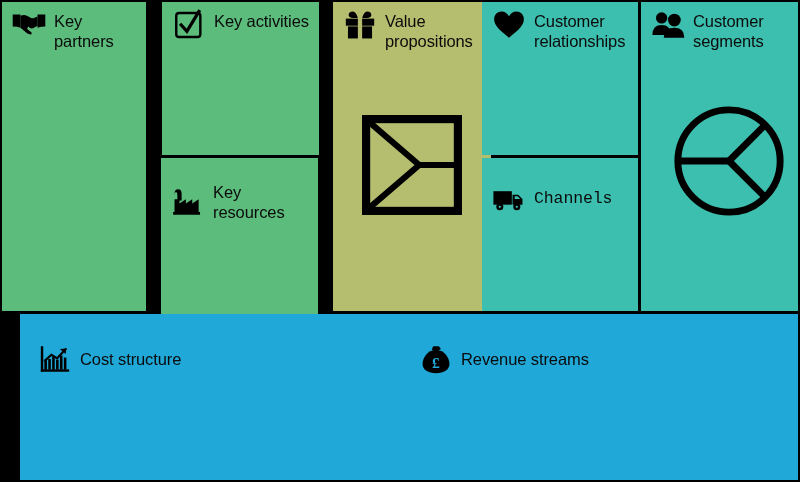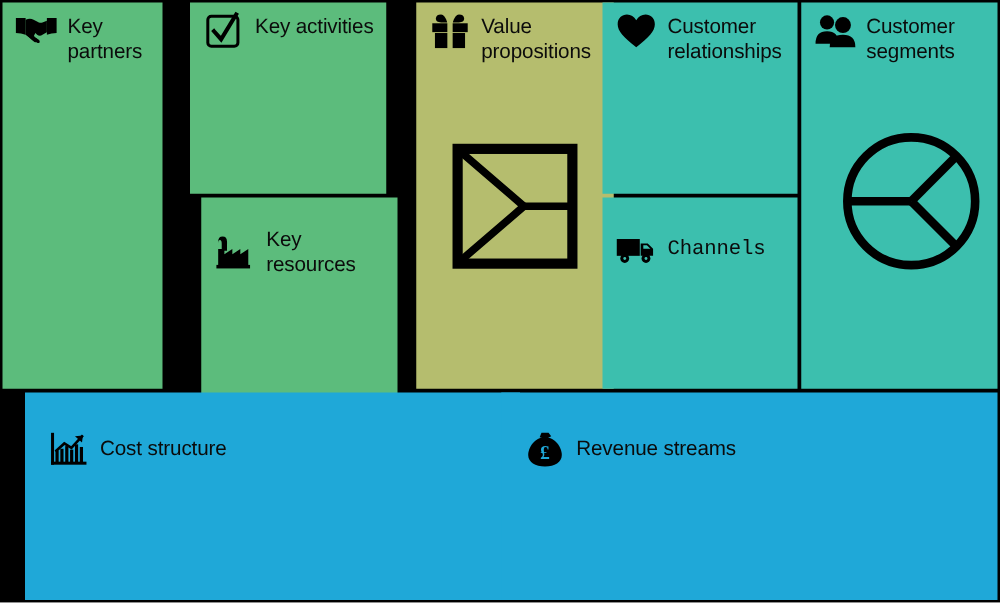--- a/index.html
+++ b/index.html
@@ -56,22 +56,22 @@
     align-items: center;
   }
   .block.inline-head .block-label {
     padding-top: 0;
   }
   .block-art {
     position: absolute;
     display: block;
   }
   
-  #b-key-partners      { left: 2px;   top: 2px;   width: 128px; height: 309px; background: #5cbc7c; }
-  #b-key-activities    { left: 152px; top: 2px;   width: 157px; height: 153px; background: #5cbc7c; }
+  #b-key-partners      { left: 2px;   top: 2px;   width: 144px; height: 309px; background: #5cbc7c; }
+  #b-key-activities    { left: 162px; top: 2px;   width: 157px; height: 153px; background: #5cbc7c; }
   #b-key-resources     { left: 161px; top: 158px; width: 157px; height: 184px; background: #5cbc7c; }
   #b-value-props       { left: 333px; top: 2px;   width: 158px; height: 309px; background: #b5bd6e; }
   #b-cust-rel          { left: 482px; top: 2px;   width: 156px; height: 153px; background: #3cbfae; }
   #b-channels          { left: 482px; top: 158px; width: 156px; height: 153px; background: #3cbfae; font-family: Liberation Mono, monospace; }
   #b-cust-seg          { left: 641px; top: 2px;   width: 157px; height: 309px; background: #3cbfae; }
   #b-cost-structure    { left: 20px;   top: 314px; width: 396px; height: 166px; background: #1fa8d8; }
   #b-revenue-streams   { left: 401px; top: 314px; width: 397px; height: 166px; background: #1fa8d8; }
 
   #b-key-resources .block-header,
   #b-channels .block-header { top: 24px; }

